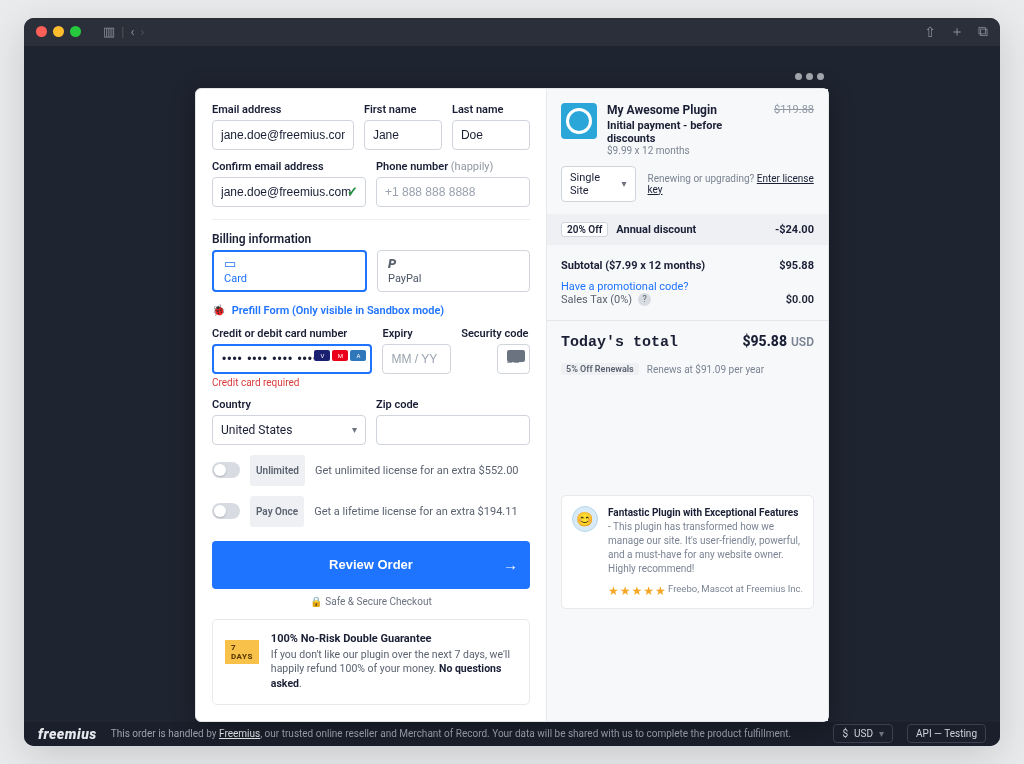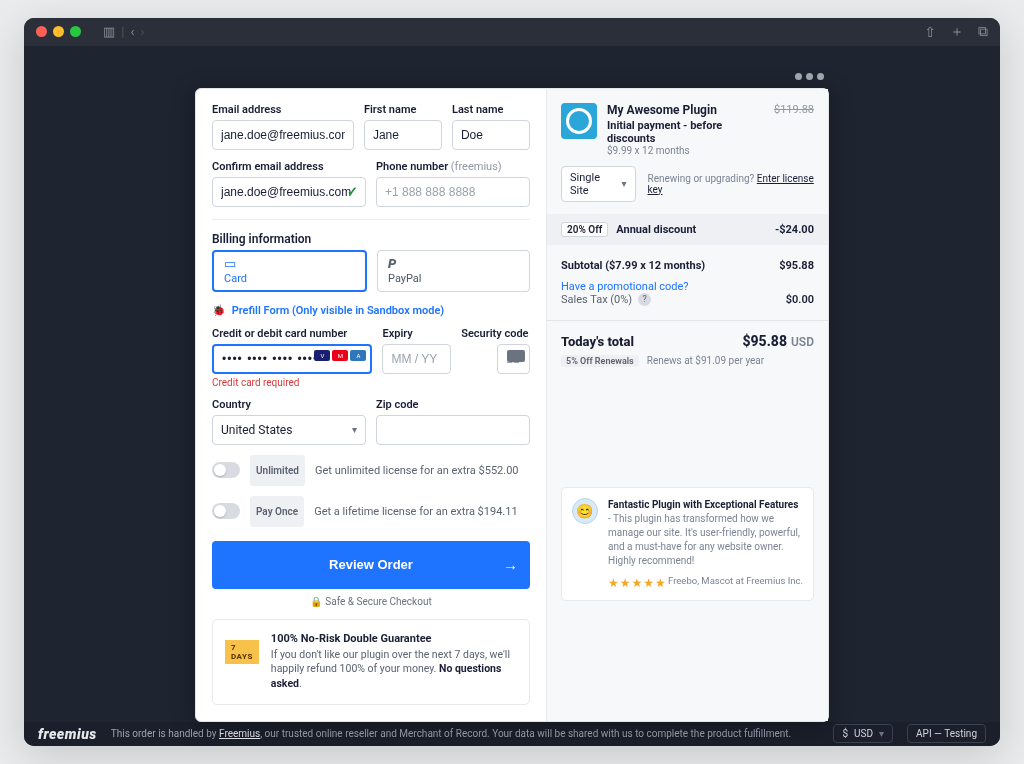--- a/index.html
+++ b/index.html
@@ -211,25 +211,25 @@
   .line .l { color: #1a1f36; font-weight: 700; }
   .line .v { font-weight: 700; }
   .promo { color: #1e73ff; font-size: 11px; margin-top: 8px; display: inline-block; }
   .tax-row { display: flex; align-items: center; gap: 6px; font-size: 11px; color: #5b6270; margin-top: 0; }
   .qmark { width: 13px; height: 13px; border-radius: 50%; background: #d8dce2; color: #5b6270; font-size: 9px; display: inline-flex; align-items: center; justify-content: center; }
   .tax-row .tv { margin-left: auto; font-weight: 600; color: #1a1f36; }
 
   hr.rsep { border: none; border-top: 1px solid #e3e5e8; margin: 14px -14px 0 -14px; }
 
   .total { display: flex; align-items: baseline; margin-top: 12px; }
-  .total .tl { font-size: 13px; font-weight: 800; flex: 1; }
+  .total .tl { font-size: 15px; font-weight: 800; flex: 1; font-family: Liberation Mono, monospace; }
   .total .tv { font-size: 14px; font-weight: 800; }
   .total .cur { font-size: 12px; font-weight: 600; color: #7b8494; margin-left: 4px; }
 
-  .renewal-note { display: flex; gap: 8px; align-items: flex-start; margin-top: 6px; font-size: 10px; color: #7b8494; }
+  .renewal-note { display: flex; gap: 8px; align-items: flex-end; margin-top: 12px; font-size: 10px; color: #7b8494; }
   .renewal-note .pill2 { background: #eef0f3; padding: 1px 5px; border-radius: 3px; font-size: 9px; font-weight: 600; color: #5b6270; }
 
   .testimonial {
     margin-top: 120px; background: #fff; border: 1px solid #e7e9ec; border-radius: 5px;
     padding: 10px; display: flex; gap: 10px;
   }
   .avatar { width: 26px; height: 26px; border-radius: 50%; background: #d7eaf5; border: 1px solid #b7d6e8; flex-shrink: 0; display:flex; align-items:center; justify-content:center; font-size:14px; }
   .testimonial p { font-size: 10px; color: #7b8494; line-height: 1.4; }
   .testimonial p b { color: #1a1f36; }
   .stars { color: #f5a623; font-size: 12px; margin-top: 4px; letter-spacing: 1px; }
@@ -298,21 +298,21 @@
             <div>
               <label class="fld">Confirm email address</label>
               <div class="with-check">
                 <input type="text" value="jane.doe@freemius.com" style="">
                 <span class="chk">✓</span>
               </div>
             </div>
             <div>
               <label class="fld">
                 <span>Phone number</span>
-                <span class="opt">(freemius)</span>
+                <span class="opt">(happily)</span>
               </label>
               <input type="text" placeholder="+1 888 888 8888" style="">
             </div>
           </div>
 
           <hr class="sep">
 
           <label class="fld" style="font-size:12px">Billing information</label>
 
           <div class="tabs">

